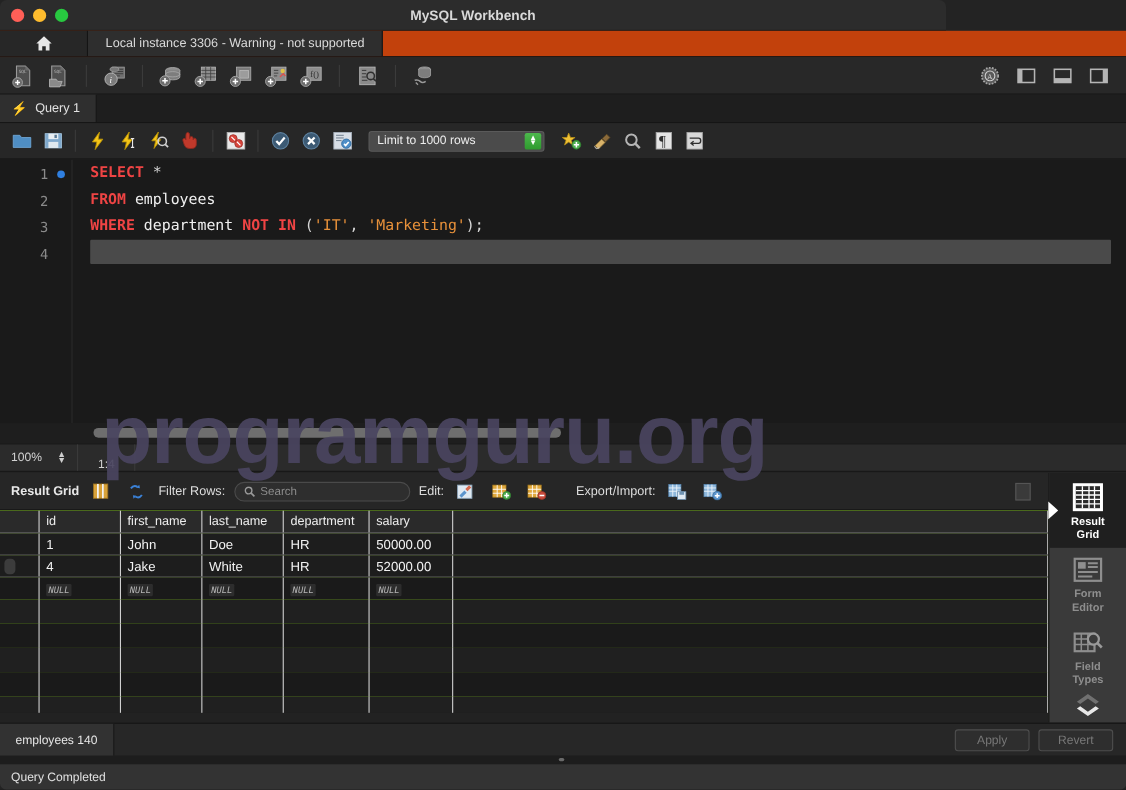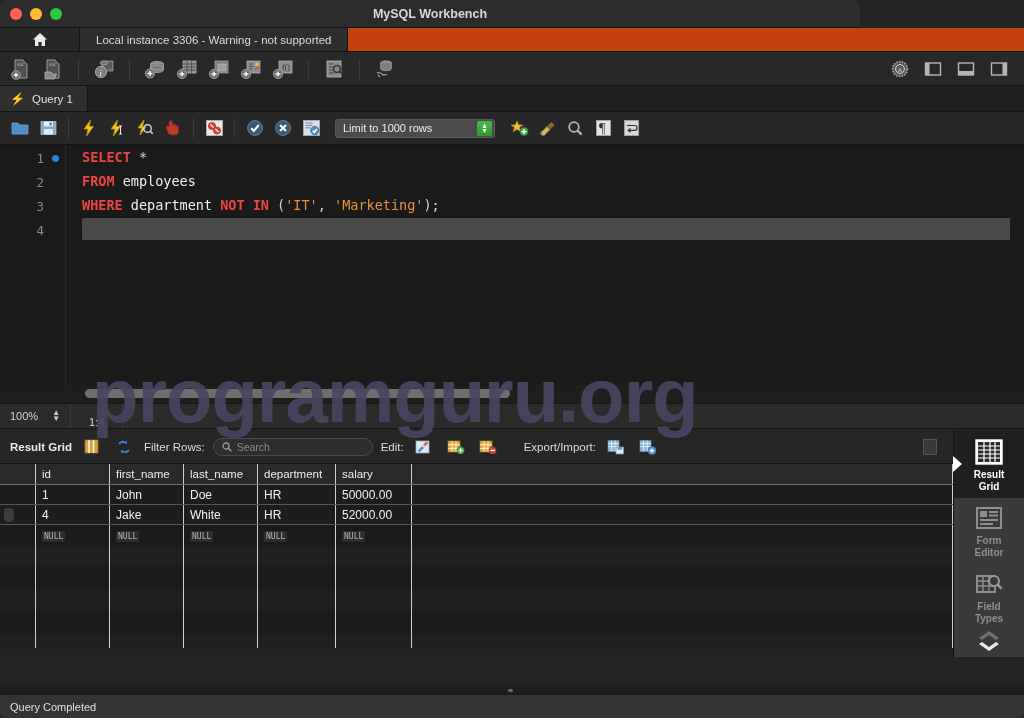--- a/index.html
+++ b/index.html
@@ -196,21 +196,21 @@
   .cell {
     flex: none; padding-left: 6px; font-size: 12px; color: #f2f2f2;
     line-height: 20px; border-right: 1px solid #cfcfcf; overflow: hidden;
     white-space: nowrap;
   }
   .cell.blankcell { border-right: 1px solid #cfcfcf; }
   .nullbadge {
     display: inline-block; background: #2d2d2d; color: #b6b6b6;
     font-family: "DejaVu Sans Mono", monospace;
     font-size: 8px; padding: 0 2px; line-height: 11px;
-    margin-top: 4px; border-radius: 1px;
+    margin-top: 4px; border-radius: 1px; font-style: italic;
   }
   .sel-marker {
     width: 36px; flex: none; border-right: 1px solid #cfcfcf;
     display: flex; align-items: center; padding-left: 4px;
   }
   .sel-pill { width: 10px; height: 14px; background: #3c3c3c; border-radius: 4px; }
   .grid-hscroll {
     position: absolute; left: 0; top: 648px; width: 953px; height: 9px;
     background: #222;
   }
@@ -786,20 +786,33 @@
     <div class="chevrons">
       <svg width="26" height="12" viewBox="0 0 26 12">
         <path d="M3 9 L13 2 L23 9 L20 11 L13 6 L6 11 Z" fill="#707070"></path>
       </svg>
       <svg width="26" height="14" viewBox="0 0 26 14">
         <path d="M3 3 L13 10 L23 3 L20 1 L13 6 L6 1 Z" fill="#e8e8e8"></path>
       </svg>
     </div>
   </div>
 
+  <div class="bottom-bar">
+    <div class="bottom-tab">
+      <span>employees 140</span>
+    </div>
+    <div class="bottom-actions">
+      <div class="btn">
+        <span>Apply</span>
+      </div>
+      <div class="btn">
+        <span>Revert</span>
+      </div>
+    </div>
+  </div>
 
   <div class="mini-scroll">
     <div class="mini-dot"></div>
   </div>
 
   <div class="status-bar">
     <span>Query Completed</span>
   </div>
 
 </div>

